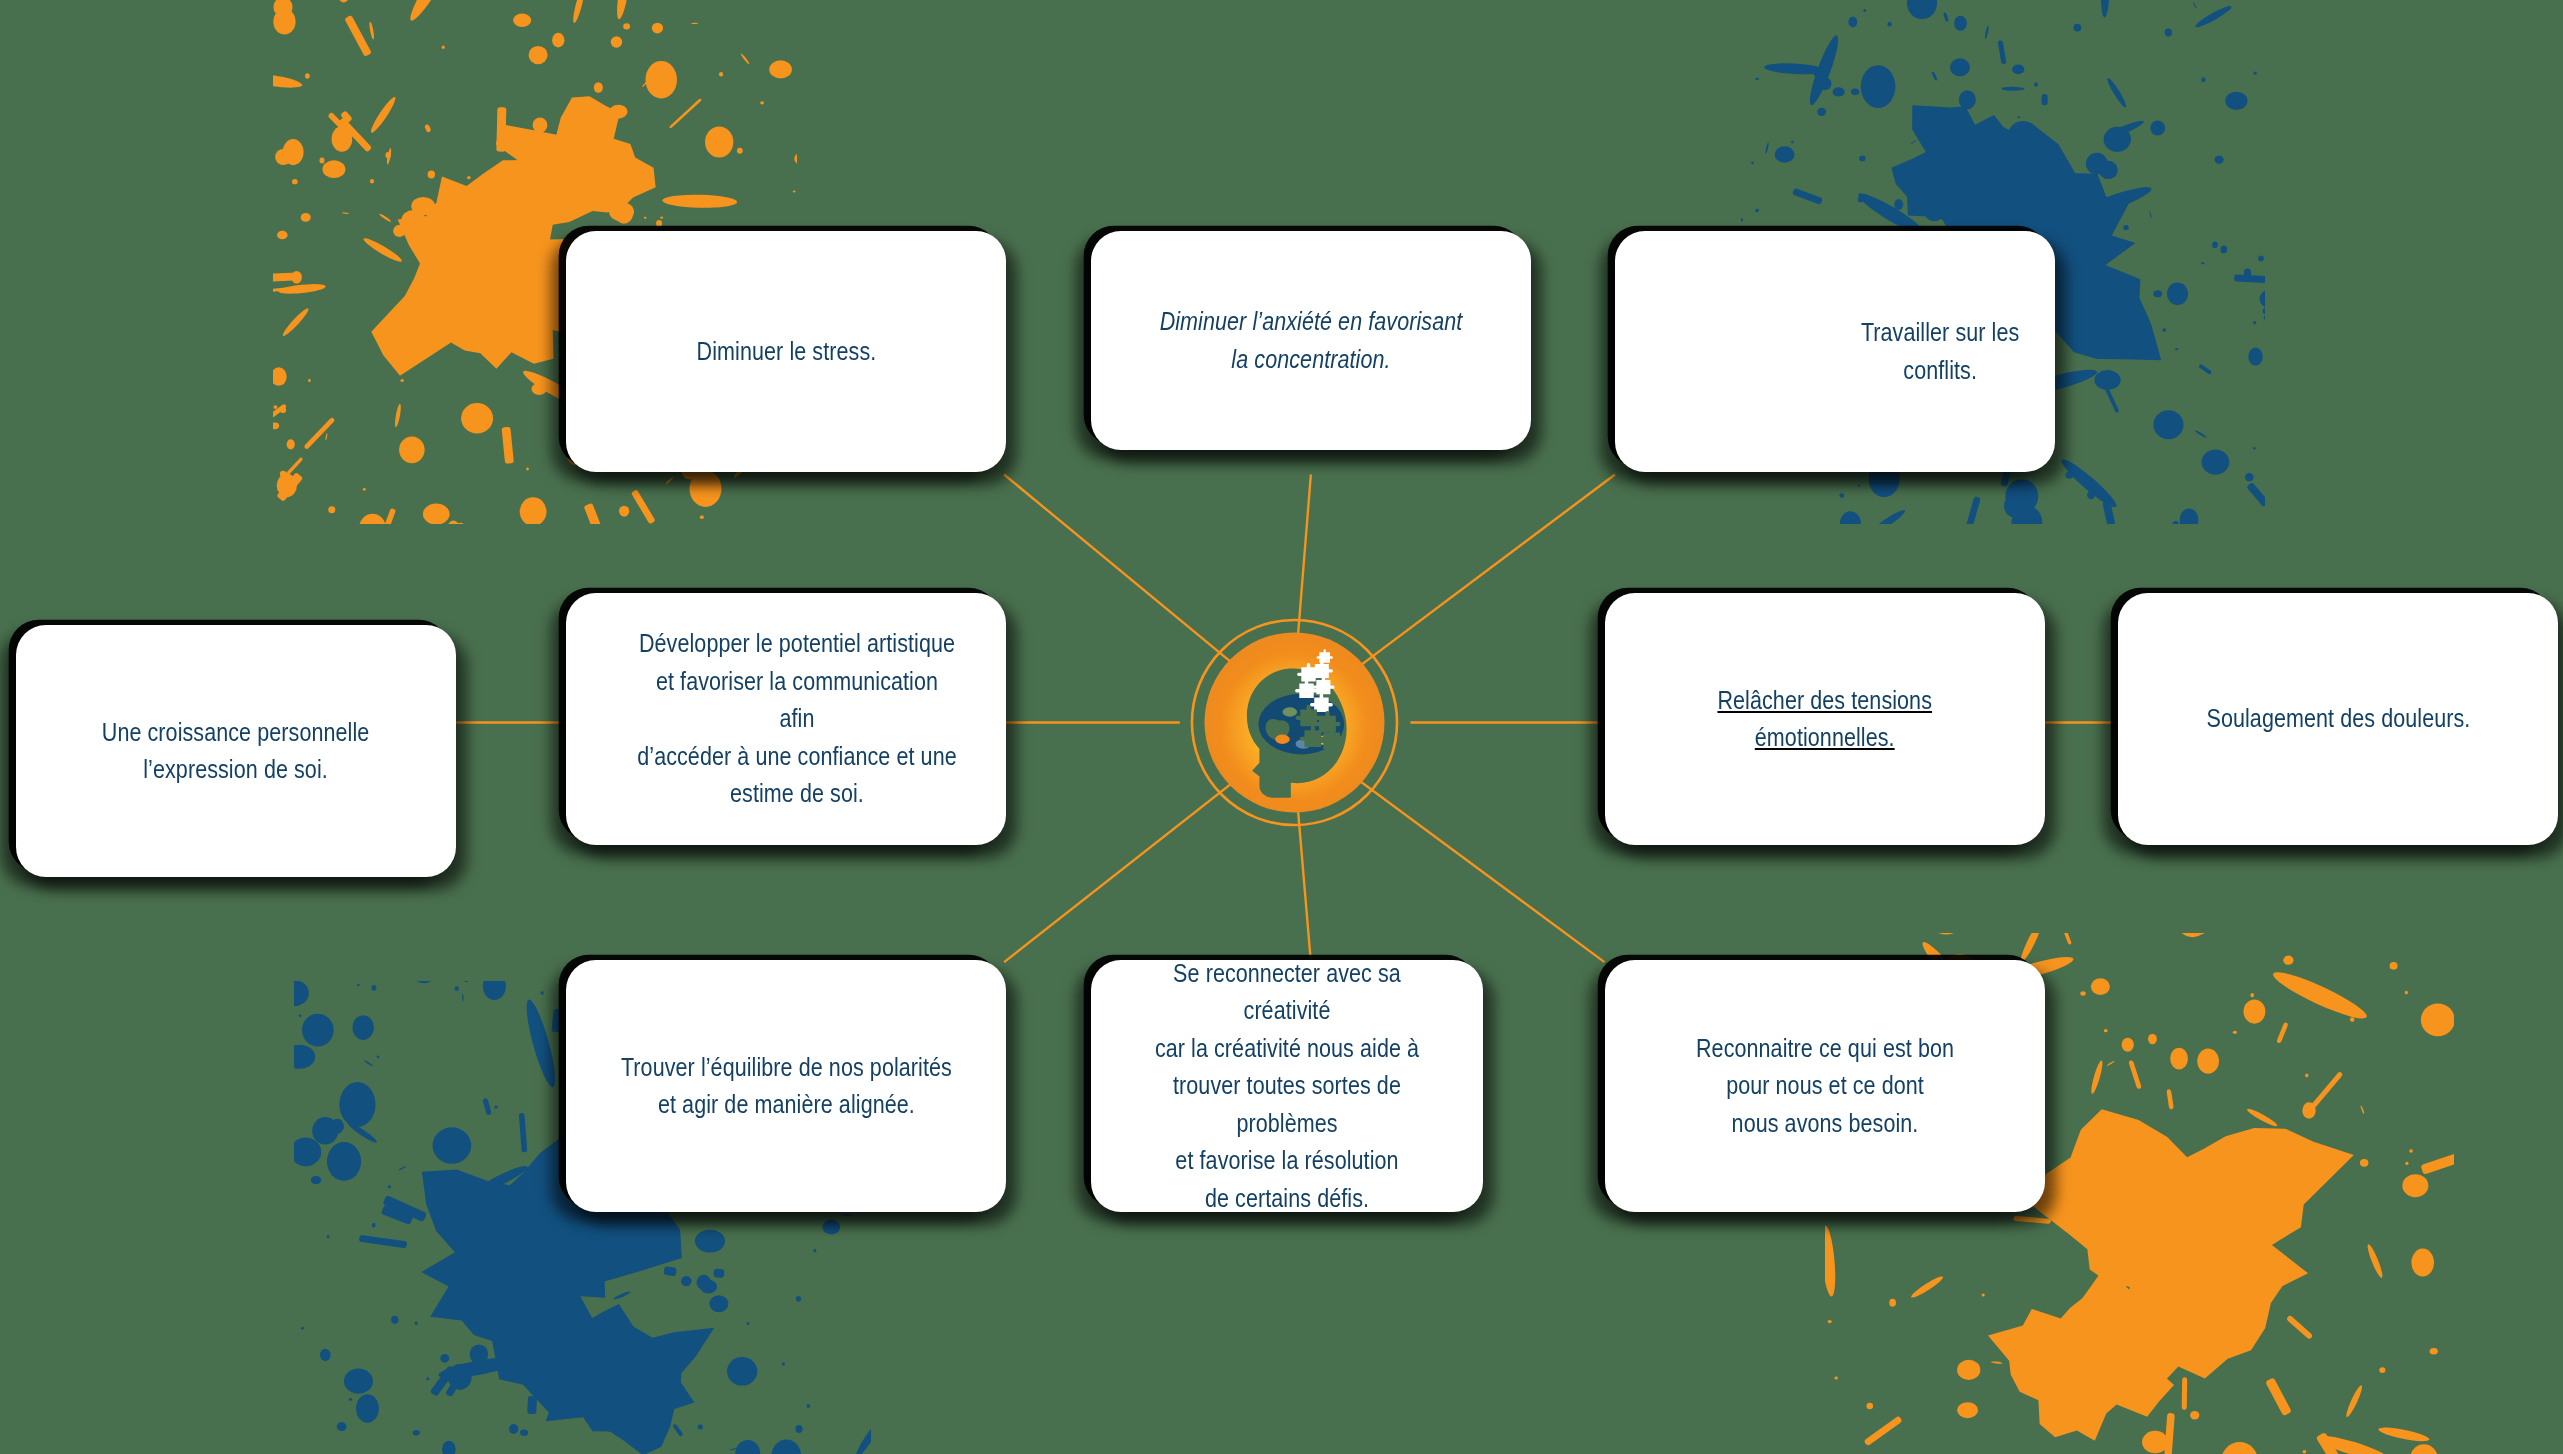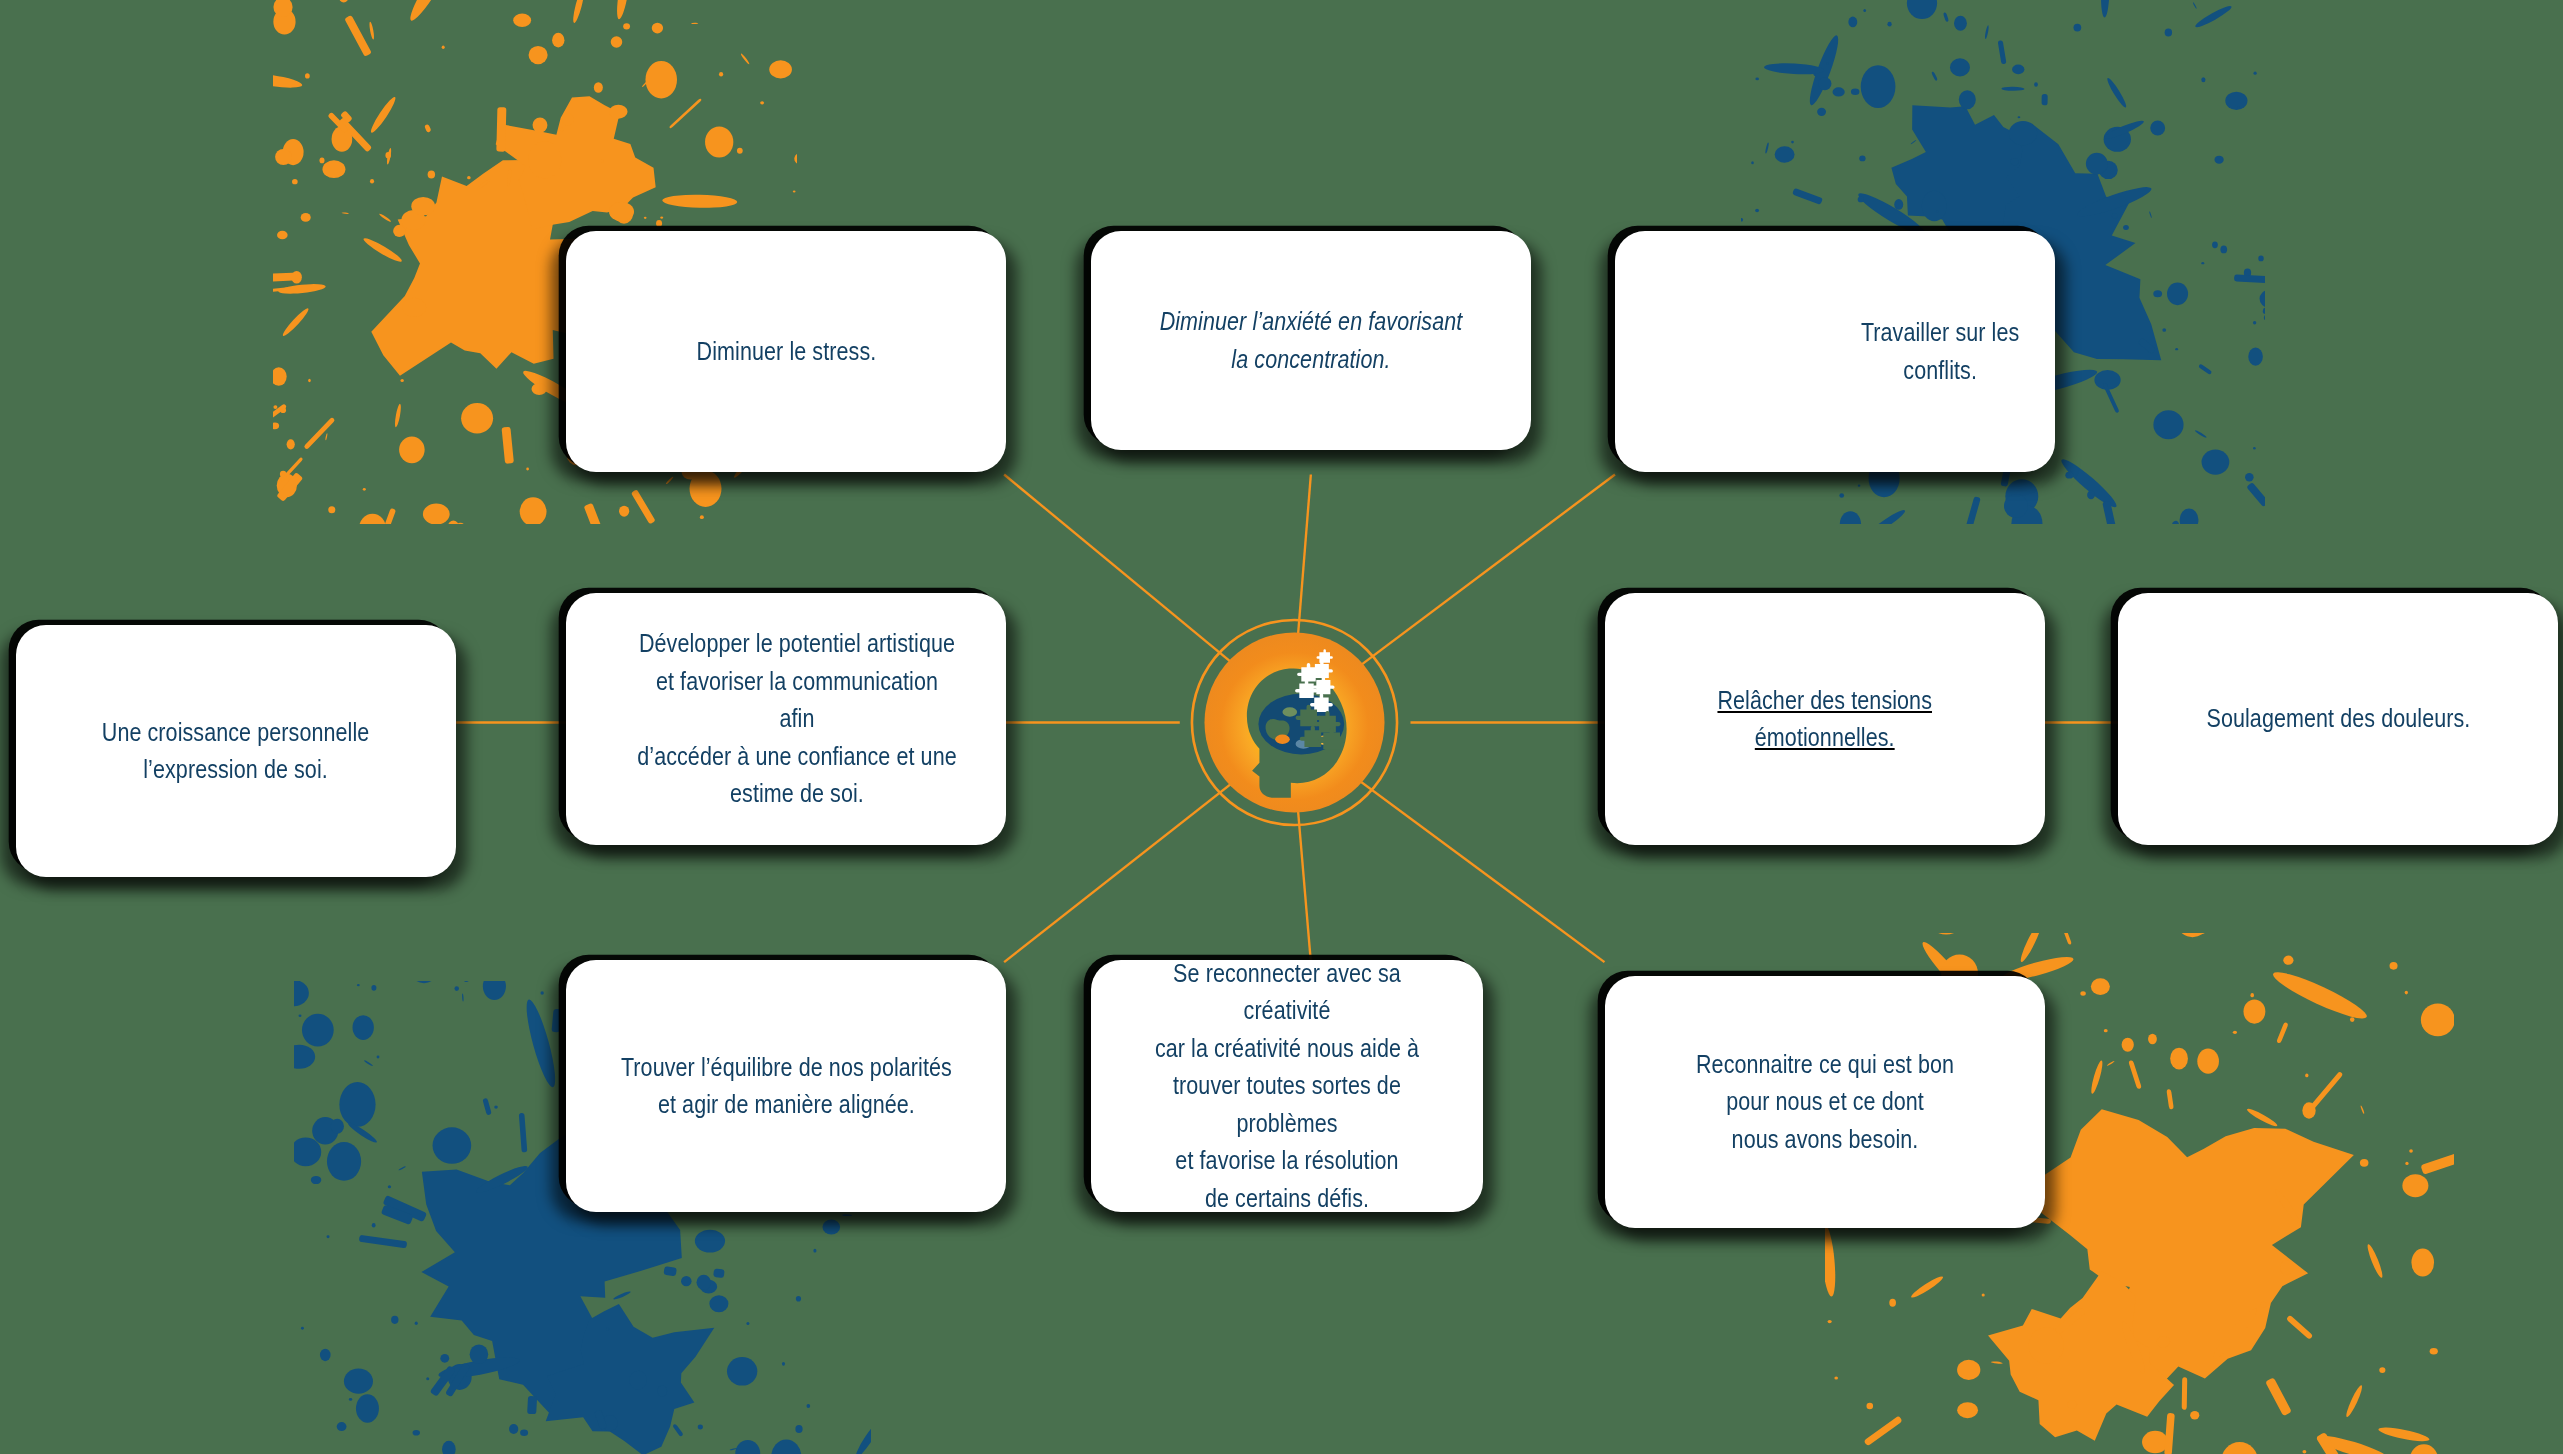--- a/index.html
+++ b/index.html
@@ -812,21 +812,21 @@
         <p>Trouver l’équilibre de nos polarités
 et agir de manière alignée.</p>
       </div>
       <div class="card" style="left: 1091px; top: 960px; width: 392px; height: 252px;">
         <p>Se reconnecter avec sa créativité
 car la créativité nous aide à
 trouver toutes sortes de problèmes
 et favorise la résolution
 de certains défis.</p>
       </div>
-      <div class="card" style="left: 1605px; top: 960px; width: 440px; height: 252px; margin-top: 16px;">
+      <div class="card" style="left: 1605px; top: 960px; width: 440px; height: 252px;">
         <p>Reconnaitre ce qui est bon
 pour nous et ce dont
 nous avons besoin.</p>
       </div>
     </div>
 
 </div>
 
 
 </body></html>

